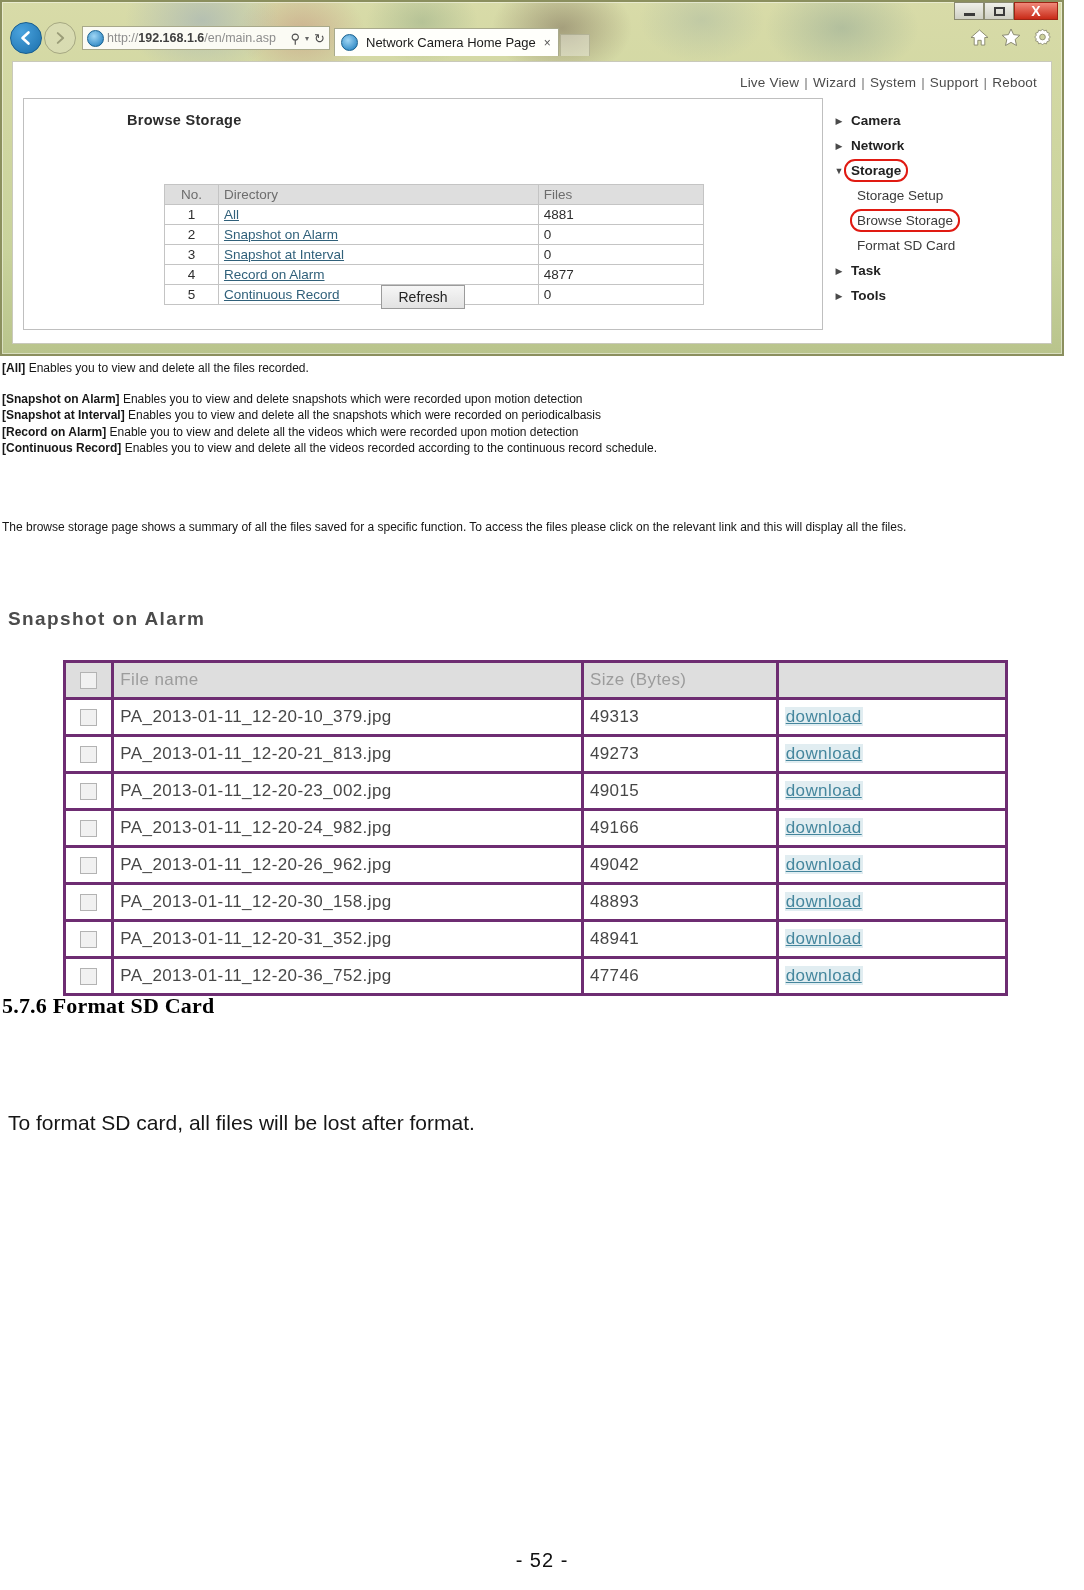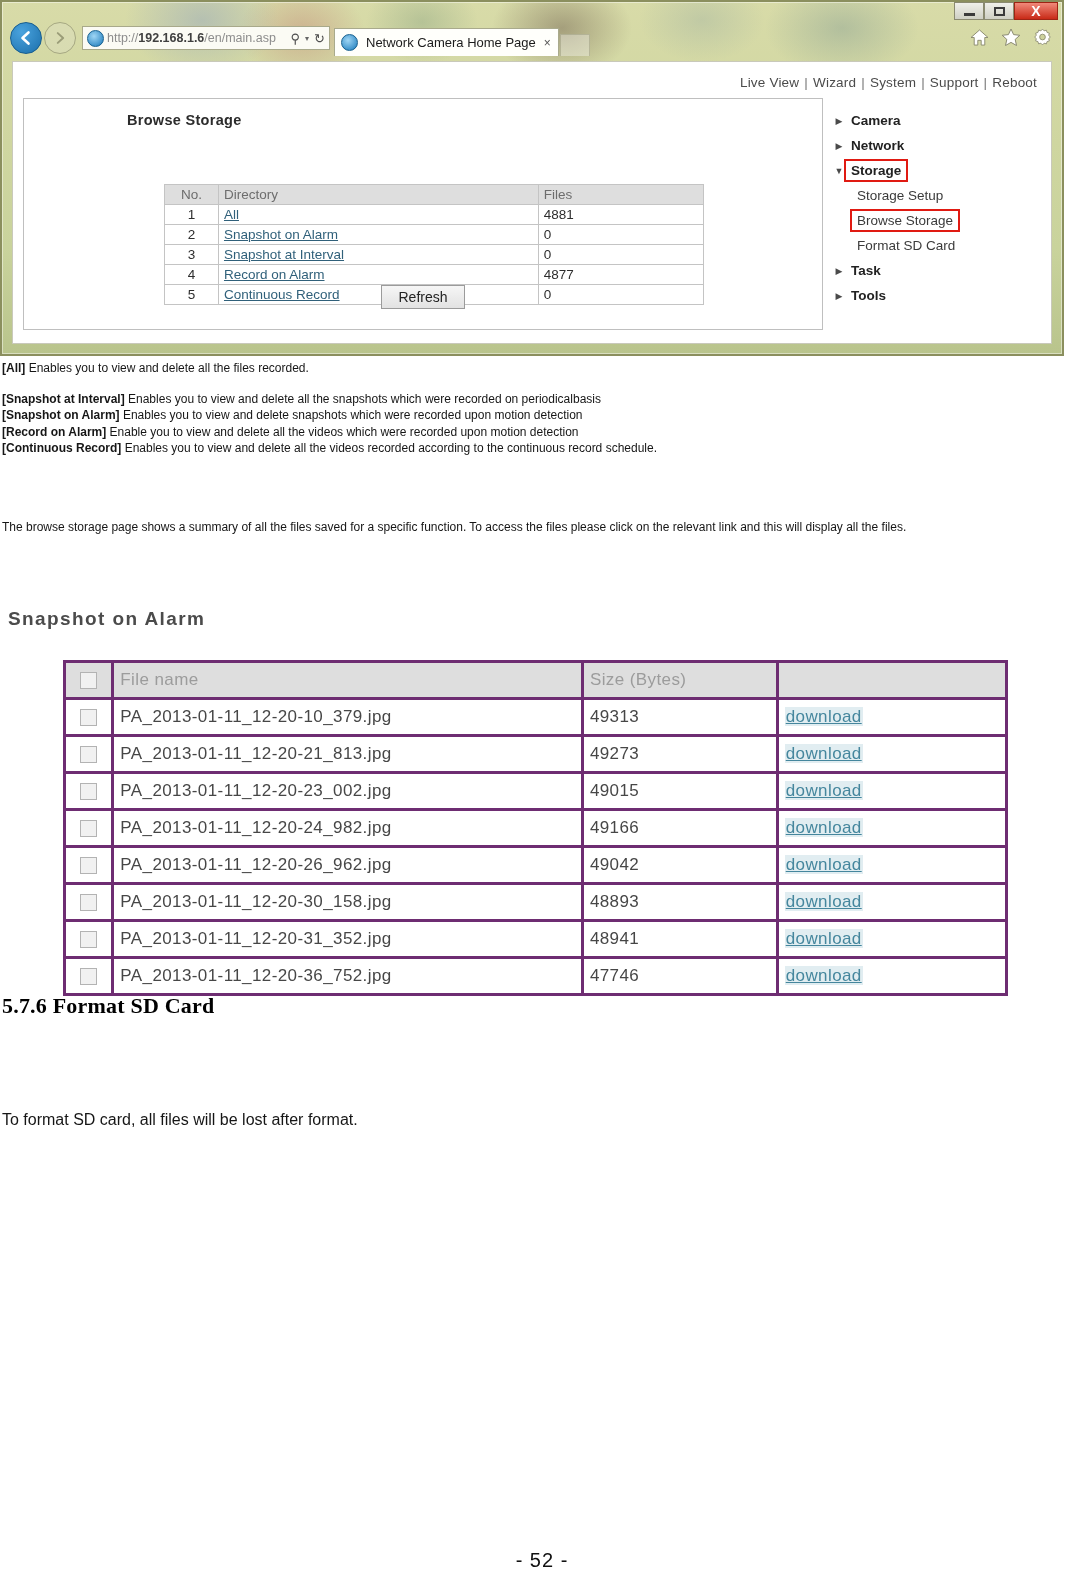--- a/index.html
+++ b/index.html
@@ -296,20 +296,21 @@
     padding: 1px 4px;
   }
   .menu-row.sub .mlabel {
     font-weight: normal;
     color: #3b3b3b;
     margin-left: 22px;
   }
   .hl-box .mlabel {
     outline: 2px solid #e01a12;
     outline-offset: 1px;
+    border-radius: 8px;
   }
 
   
   .doc-text {
     position: absolute;
     left: 2px;
     width: 1030px;
     font-size: 12px;
     line-height: 1.36;
     color: #161616;
@@ -387,23 +388,23 @@
     left: 2px;
     top: 993px;
     font-family: "Liberation Serif", serif;
     font-size: 22px;
     font-weight: bold;
     color: #000;
     letter-spacing: .2px;
   }
   .tail-text {
     position: absolute;
-    left: 2px;
+    left: 8px;
     top: 1111px;
-    font-size: 16px;
+    font-size: 21px;
     color: #161616;
   }
   .footer-page {
     position: absolute;
     left: 0;
     right: 0;
     top: 1549px;
     text-align: center;
     font-size: 20px;
     color: #111;
@@ -568,24 +569,24 @@
 
   </div>
 </div>
 
 <div class="doc-text p1">
   <b>[All]</b><span> Enables you to view and delete all the files recorded.</span>
 </div>
 
 <div class="doc-text p2">
   <div>
+    <b>[Snapshot on Alarm]</b><span> Enables you to view and delete snapshots which were recorded upon motion detection</span>
+  </div>
+  <div>
     <b>[Snapshot at Interval]</b><span> Enables you to view and delete all the snapshots which were recorded on periodicalbasis</span>
-  </div>
-  <div>
-    <b>[Snapshot on Alarm]</b><span> Enables you to view and delete snapshots which were recorded upon motion detection</span>
   </div>
   <div>
     <b>[Record on Alarm]</b><span> Enable you to view and delete all the videos which were recorded upon motion detection</span>
   </div>
   <div>
     <b>[Continuous Record]</b><span> Enables you to view and delete all the videos recorded according to the continuous record schedule.</span>
   </div>
 </div>
 
 <div class="doc-text p3">The browse storage page shows a summary of all the files saved for a specific function. To access the files please click on the relevant link and this will display all the files.</div>

